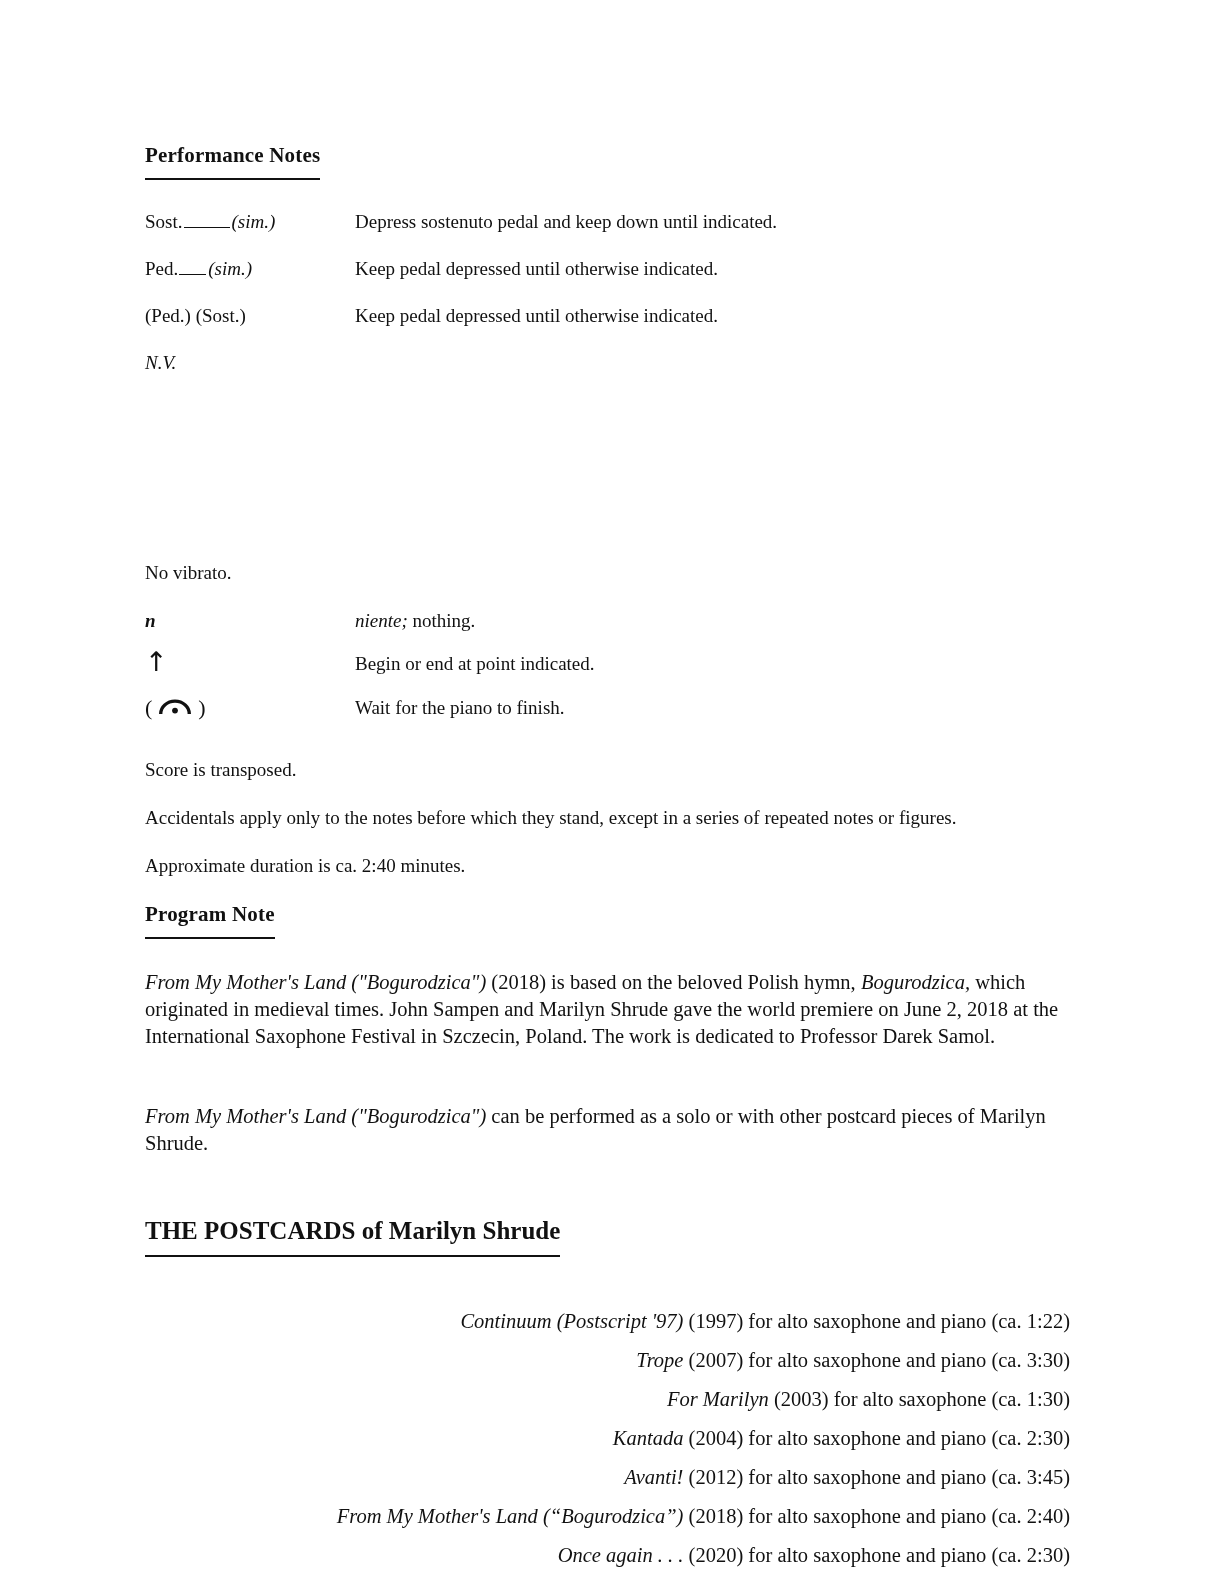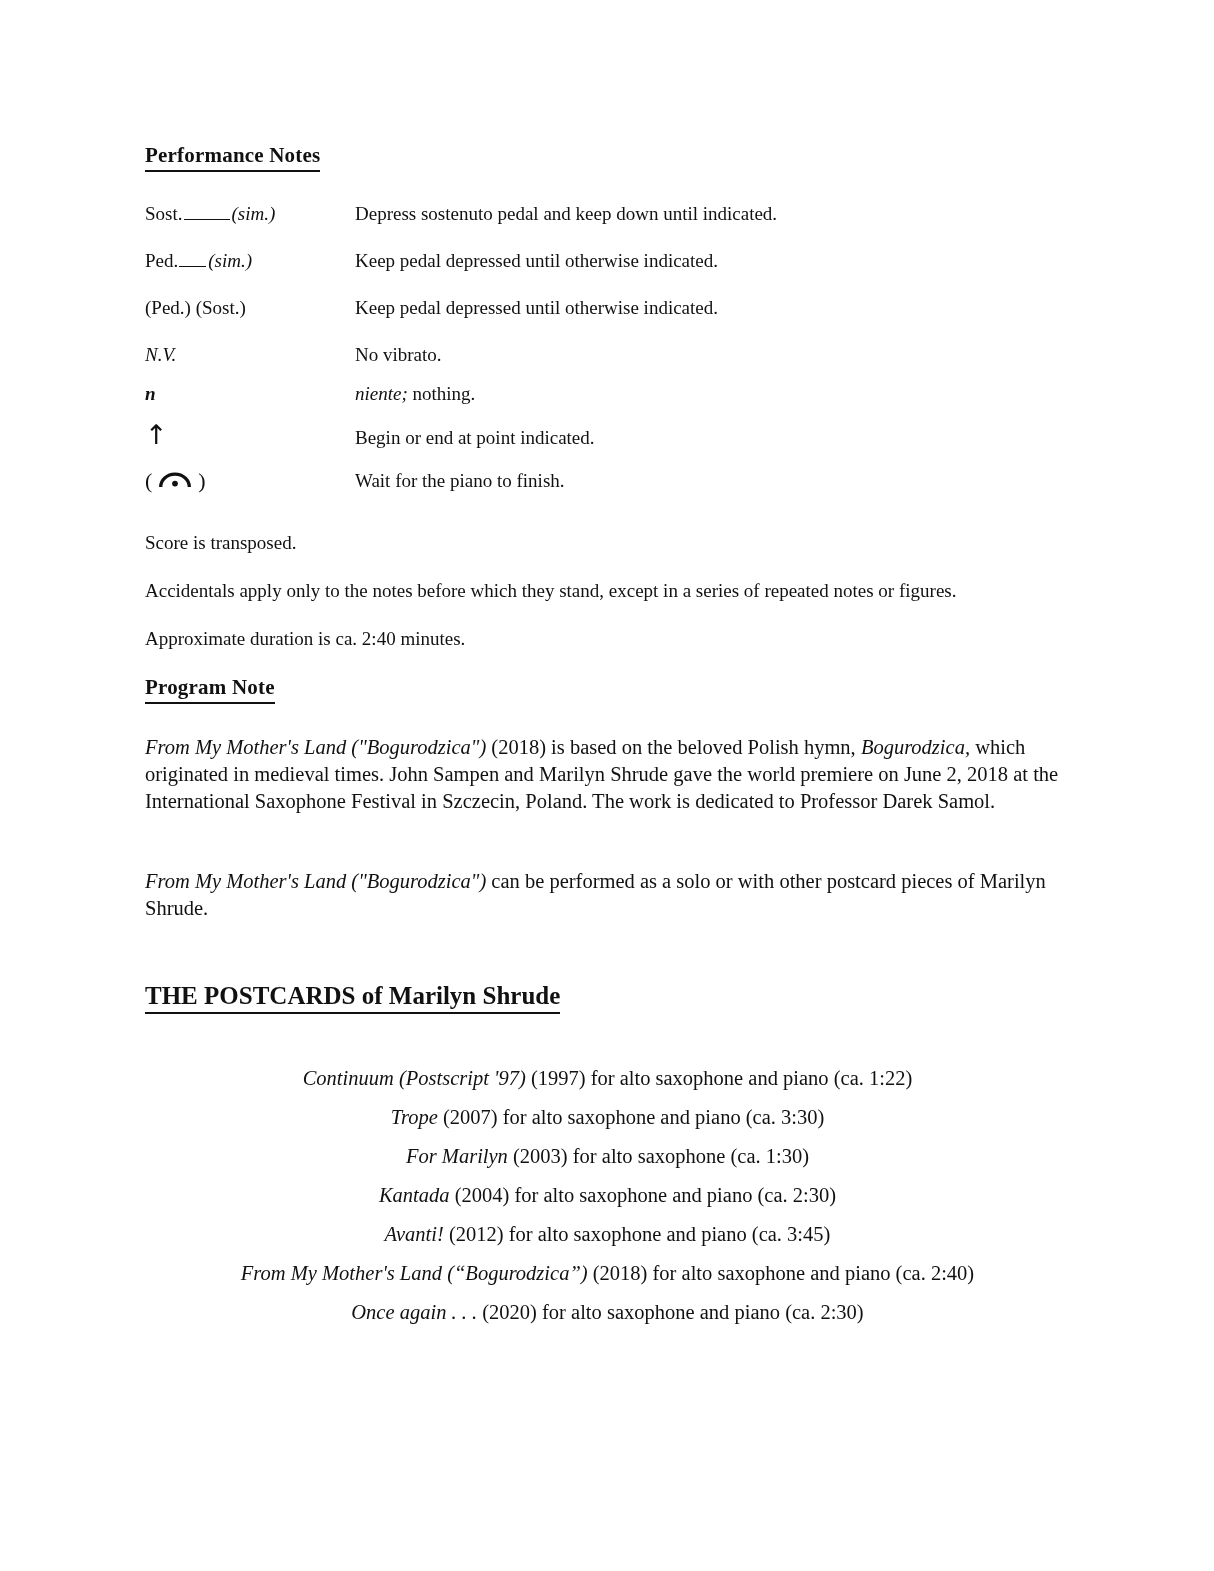--- a/index.html
+++ b/index.html
@@ -14,53 +14,53 @@
     box-sizing: border-box;
     background: #ffffff;
     color: #111111;
     font-family: "Liberation Serif", "DejaVu Serif", serif;
     padding: 143px 144px 40px 145px;
     overflow: hidden;
   }
   .ul {
     display: inline-block;
     border-bottom: 2px solid #111;
-    padding-bottom: 2px;
+    padding-bottom: 10px;
   }
   h1.sec-heading {
     font-size: 21px;
     font-weight: 700;
     margin: 0 0 30px 0;
     letter-spacing: 0.2px;
   }
   
   .symrow {
     display: flex;
-    align-items: center;
+    align-items: flex-start;
     font-size: 19px;
     margin-bottom: 24px;
     line-height: 23px;
   }
   .symcol {
     flex: 0 0 210px;
     white-space: nowrap;
   }
   .desccol { flex: 1; }
   .i  { font-style: italic; }
   .bi { font-style: italic; font-weight: 700; }
   .pedline {
     display: inline-block;
     border-bottom: 1.6px solid #111;
     height: 0.55em;
     vertical-align: baseline;
     margin: 0 2px 0 1px;
   }
   .pedline.long  { width: 46px; }
   .pedline.short { width: 27px; }
-  .row-nv   { margin-bottom: 16px; }
+  .row-nv   { margin-bottom: 25px; flex-direction: column; }
   .row-n    { margin-bottom: 20px; }
   .arrow-glyph {
     font-family: "DejaVu Sans", sans-serif;
     font-size: 27px;
     line-height: 20px;
     font-weight: 400;
   }
   .row-arrow   { margin-bottom: 20px; }
   .fermata-wrap {
     font-size: 22px;
@@ -90,21 +90,21 @@
   .postcards-heading {
     margin-top: 60px;
     text-align: left;
     font-size: 25px;
     font-weight: 700;
   }
   .postcards-list {
     margin-top: 52px;
   }
   .postcard-item {
-    text-align: center;
+    text-align: right;
     font-size: 20.5px;
     line-height: 25px;
     margin-bottom: 14px;
   }
 </style>
 </head>
 <body>
 
 <div class="page">
 

